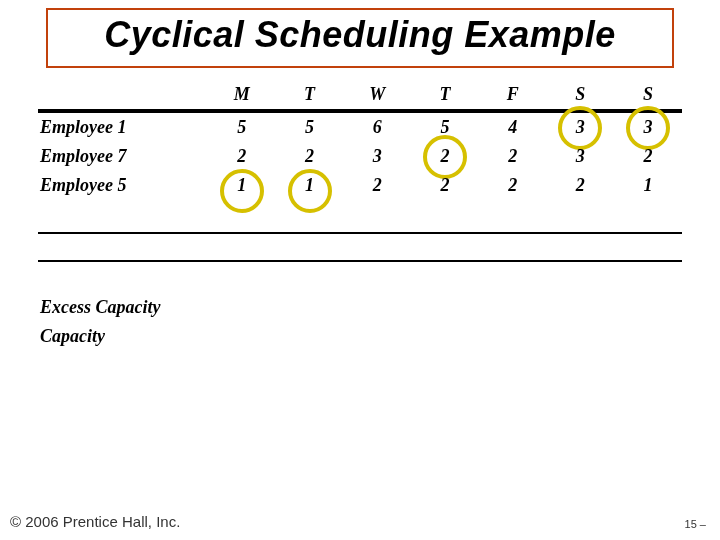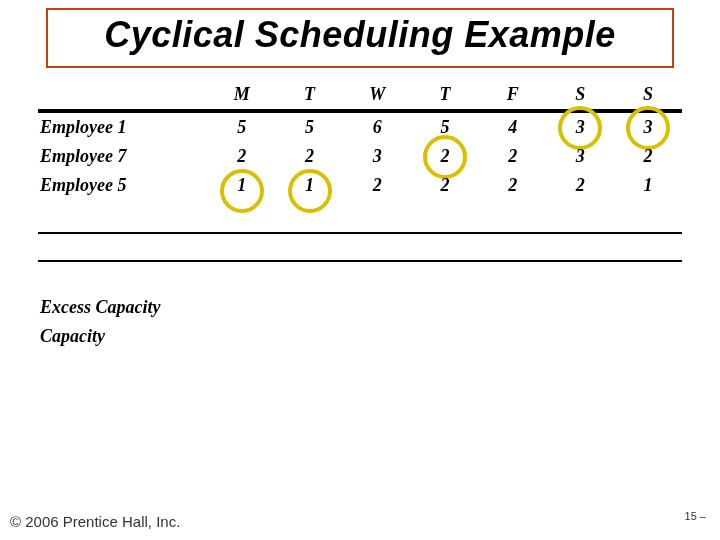--- a/index.html
+++ b/index.html
@@ -75,21 +75,21 @@
   }
   .footer-left {
     position: absolute;
     left: 10px; bottom: 10px;
     font-size: 15px;
     font-family: Arial, sans-serif;
     color: #333;
   }
   .footer-right {
     position: absolute;
-    right: 14px; bottom: 18px;
+    right: 14px; bottom: 10px;
     font-size: 11px;
     font-family: Arial, sans-serif;
     color: #333;
   }
 </style>
 </head>
 <body>
 
 <div class="slide">
 

